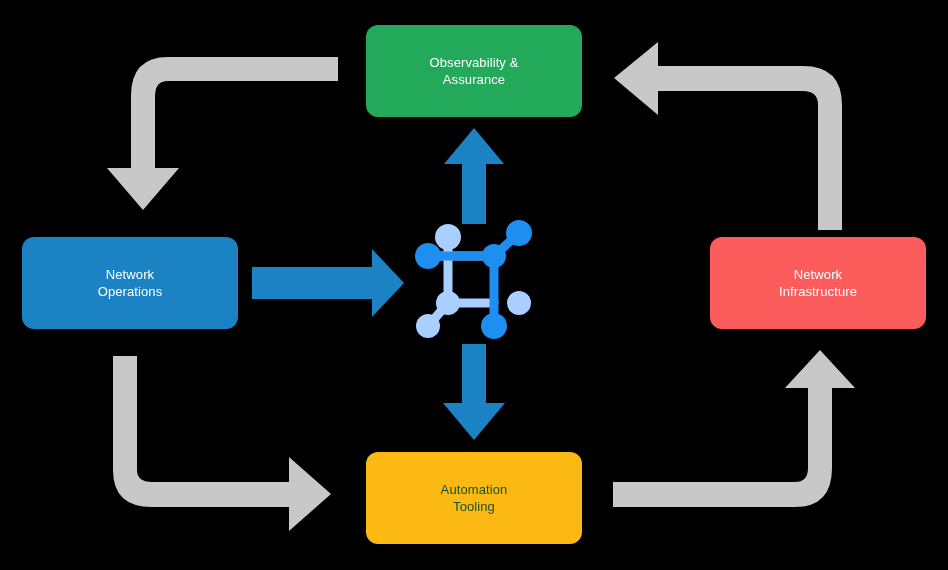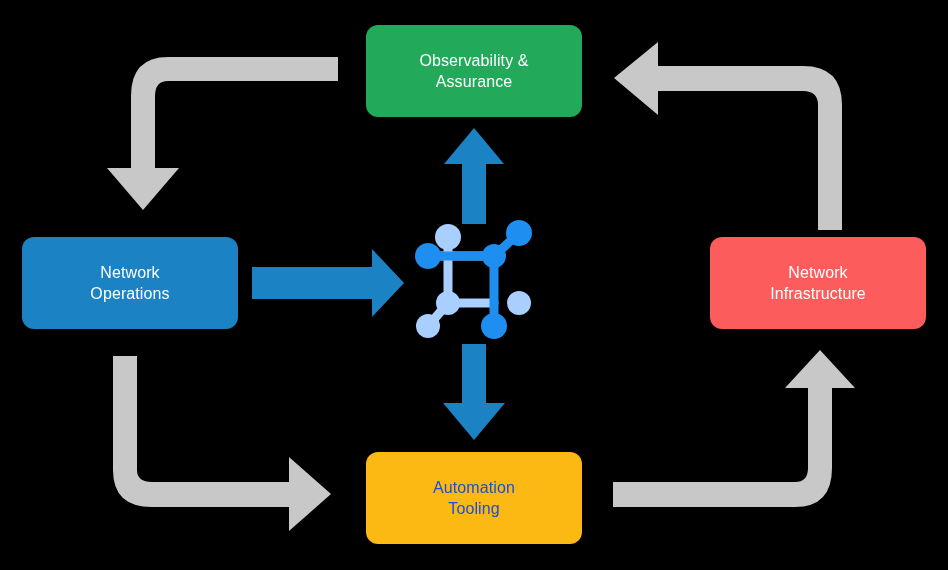--- a/index.html
+++ b/index.html
@@ -29,21 +29,21 @@
   }
   .node-box {
     position: absolute;
     display: flex;
     align-items: center;
     justify-content: center;
     text-align: center;
     border-radius: 12px;
     color: #ffffff;
     font-family: "Liberation Sans", sans-serif;
-    font-size: 16px;
+    font-size: 13px;
     font-weight: 400;
     line-height: 1.33;
     letter-spacing: 0.1px;
     box-sizing: border-box;
     padding: 4px 10px;
     user-select: none;
   }
   .node-label {
     white-space: pre-line;
     display: block;
@@ -211,18 +211,18 @@
   <div class="node-box" id="box-network-operations" style="background: rgb(27, 130, 196); color: rgb(255, 255, 255);">
     <span class="node-label">Network
 Operations</span>
   </div>
 
   <div class="node-box" id="box-network-infrastructure" style="background: rgb(252, 92, 92); color: rgb(255, 255, 255);">
     <span class="node-label">Network
 Infrastructure</span>
   </div>
 
-  <div class="node-box" id="box-automation-tooling" style="background: rgb(252, 184, 19); color: #1d4ed8;">
+  <div class="node-box" id="box-automation-tooling" style="background: rgb(252, 184, 19); color: #14532d;">
     <span class="node-label">Automation
 Tooling</span>
   </div>
 
 </div>
 
 </body></html>

